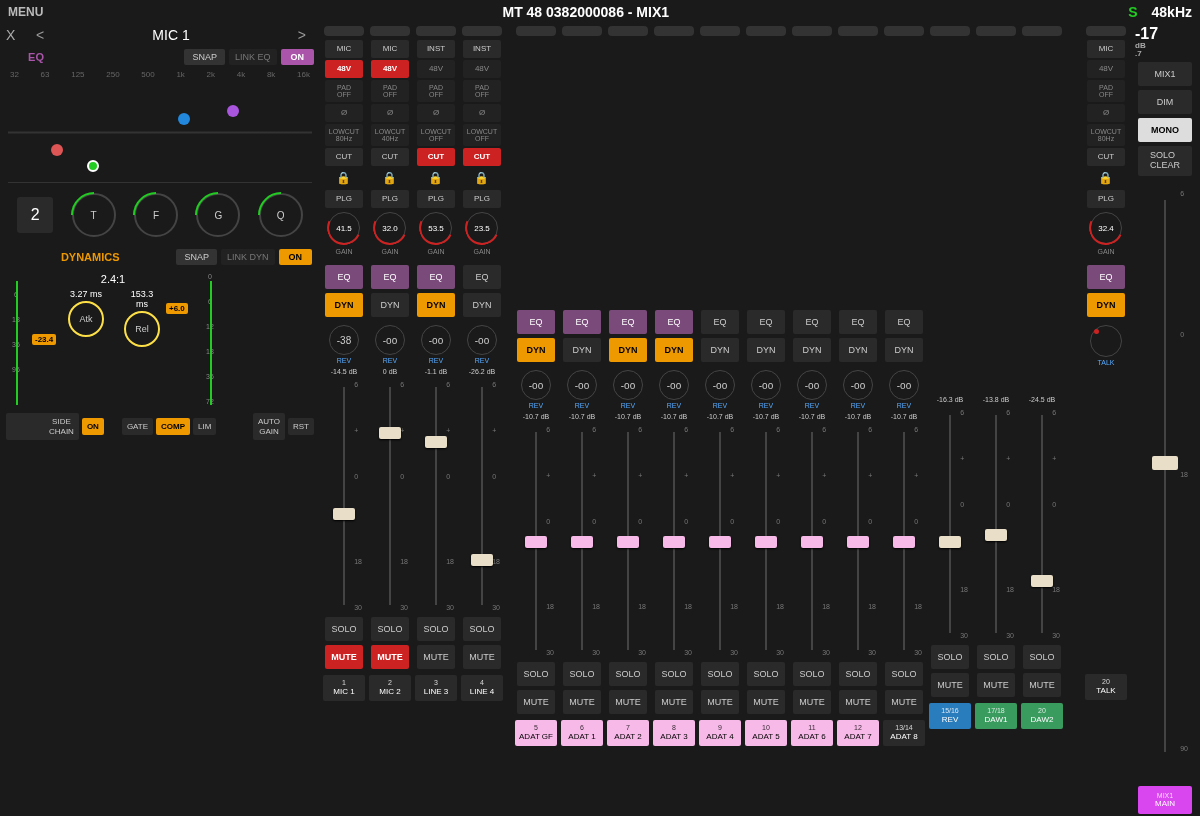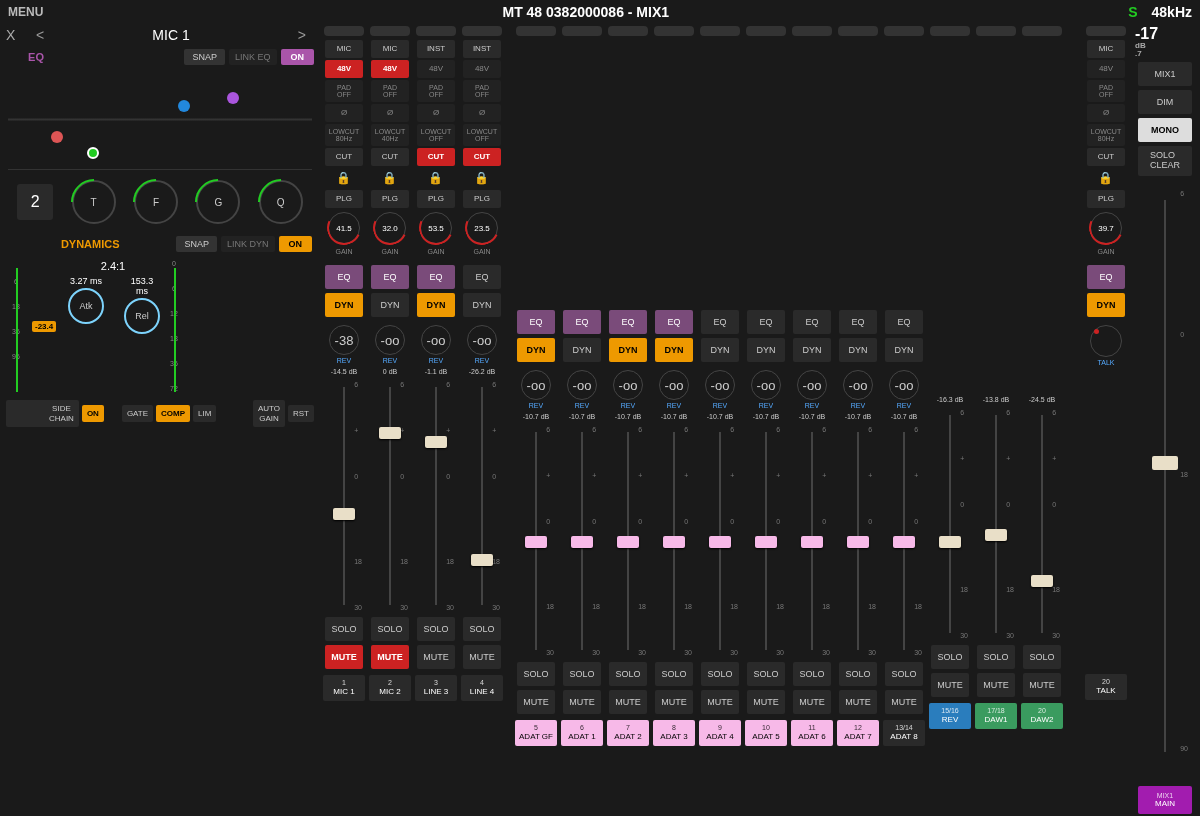--- a/index.html
+++ b/index.html
@@ -32,21 +32,21 @@
 .dyn-lbl { color: #e90; font-size: 11px; font-weight: bold; flex: 1; text-align: center; }
 .on-or { background: #e90; color: #000; padding: 3px 10px; font-size: 9px; border-radius: 2px; font-weight: bold; cursor: pointer; }
 .dyn-body { display: flex; padding: 4px 8px; gap: 8px; }
 .meter-col { width: 16px; display: flex; flex-direction: column; font-size: 7px; color: #888; gap: 18px; align-items: center; position: relative; }
 .meter-col::before { content:''; position:absolute; left:50%; top:8px; bottom:0; width:2px; background:#2c2; }
 .big-knob { width: 90px; text-align: center; }
 .big-knob .bk { width: 78px; height: 78px; border: 3px solid #333; border-radius: 50%; margin: 4px auto; display: flex; align-items: center; justify-content: center; font-size: 11px; color: #ccc; position: relative; cursor: pointer; box-shadow: inset 0 0 0 4px #1a1a1a, inset 0 0 0 6px #444; }
 .big-knob .bk::before { content:''; position:absolute; inset:-4px; border:3px solid transparent; border-left-color:#e90; border-top-color:#e90; border-radius:50%; transform:rotate(10deg); }
 .small-knobs { display: flex; gap: 20px; margin-top: 4px; }
 .sknob { width: 40px; text-align: center; }
-.sknob .sk { width: 36px; height: 36px; border: 2px solid #7dd3fc; border-radius: 50%; margin: 2px auto; display: flex; align-items: center; justify-content: center; font-size: 9px; color: #ccc; cursor: pointer; }
+.sknob .sk { width: 36px; height: 36px; border: 2px solid #fde047; border-radius: 50%; margin: 2px auto; display: flex; align-items: center; justify-content: center; font-size: 9px; color: #ccc; cursor: pointer; }
 .thr-val { background: #e90; color: #000; font-size: 8px; padding: 1px 3px; border-radius: 2px; font-weight: bold; }
 .gain-val { background:#e90; color:#000; font-size:8px; padding:1px 3px; border-radius:2px; font-weight:bold; }
 .dyn-btns { display: flex; gap: 3px; padding: 4px 6px; align-items: center; }
 .dbtn { background: #2a2a2a; color: #ccc; padding: 4px 5px; font-size: 8px; border-radius: 2px; cursor: pointer; text-align: center; line-height: 1.2; }
 .dbtn.on { background: #e90; color: #000; font-weight: bold; }
 .dbtn.comp { background: #e90; color: #000; font-weight: bold; }
 
 .mixer { flex: 1; display: flex; gap: 2px; padding: 2px; overflow: hidden; }
 .strip { width: 44px; display: flex; flex-direction: column; align-items: center; gap: 2px; }
 .gap-col { width: 6px; }
@@ -56,21 +56,21 @@
 .sbtn.dark { background: #222; color: #888; }
 .sbtn.tall { height: 22px; flex-direction: column; font-size: 7px; }
 .lock { width: 38px; height: 20px; display: flex; align-items: center; justify-content: center; color: #777; font-size: 12px; }
 .gain-knob { width: 32px; height: 32px; border: 1px solid #444; border-radius: 50%; display: flex; align-items: center; justify-content: center; font-size: 8px; color: #fff; position: relative; cursor: pointer; margin: 2px 0; }
 .gain-knob::before { content:''; position:absolute; inset:-2px; border:2px solid transparent; border-left-color:#c22; border-bottom-color:#c22; border-radius:50%; transform: rotate(-20deg); }
 .gain-lbl { font-size: 7px; color: #888; }
 .eq-b { width: 38px; height: 24px; background: #2a2a2a; color: #ccc; font-size: 9px; display: flex; align-items: center; justify-content: center; border-radius: 2px; cursor: pointer; margin-top: 8px; }
 .eq-b.on { background: #7a4b7a; color: #fff; }
 .dyn-b { width: 38px; height: 24px; background: #2a2a2a; color: #ccc; font-size: 9px; display: flex; align-items: center; justify-content: center; border-radius: 2px; cursor: pointer; margin-top: 2px; }
 .dyn-b.on { background: #e90; color: #000; font-weight: bold; }
-.rev-knob { width: 30px; height: 30px; border: 1px solid #444; border-radius: 50%; display: flex; align-items: center; justify-content: center; font-size: 13px; color: #ccc; margin-top: 6px; cursor: pointer; }
+.rev-knob { width: 30px; height: 30px; border: 1px solid #444; border-radius: 50%; display: flex; align-items: center; justify-content: center; font-size: 10px; color: #ccc; margin-top: 6px; cursor: pointer; }
 .rev-lbl { font-size: 7px; color: #5af; }
 .level { font-size: 7px; color: #ccc; margin-top: 2px; }
 .fader-area { width: 40px; height: 230px; position: relative; margin-top: 4px; }
 .fader-track { position: absolute; left: 50%; top: 6px; bottom: 6px; width: 2px; background: #444; transform: translateX(-50%); }
 .fader-ticks { position: absolute; right: 2px; top: 0; bottom: 0; display: flex; flex-direction: column; justify-content: space-between; font-size: 7px; color: #777; }
 .fader-cap { position: absolute; left: 50%; width: 22px; height: 12px; background: #e9dfc8; border-radius: 2px; transform: translateX(-50%); cursor: pointer; box-shadow: 0 1px 2px #000; }
 .fader-cap.pink { background: #f7b9e8; }
 .solo-b { width: 38px; height: 24px; background: #2a2a2a; color: #ccc; font-size: 9px; display: flex; align-items: center; justify-content: center; border-radius: 2px; cursor: pointer; margin-top: 4px; }
 .mute-b { width: 38px; height: 24px; background: #2a2a2a; color: #ccc; font-size: 9px; display: flex; align-items: center; justify-content: center; border-radius: 2px; cursor: pointer; margin-top: 2px; }
 .mute-b.on { background: #c22; color: #fff; font-weight: bold; }
@@ -83,21 +83,21 @@
 .rpanel { width: 70px; display: flex; flex-direction: column; align-items: center; gap: 4px; padding: 2px; }
 .lvl-disp { width: 60px; color: #fff; font-size: 16px; font-weight: bold; line-height: 1; }
 .lvl-disp small { font-size: 8px; color: #aaa; display: block; }
 .rbtn { width: 54px; height: 24px; background: #2a2a2a; color: #ccc; font-size: 9px; display: flex; align-items: center; justify-content: center; border-radius: 2px; cursor: pointer; }
 .rbtn.white { background: #ddd; color: #000; font-weight: bold; }
 .rbtn.tall { height: 30px; flex-direction: column; line-height: 1.1; }
 .master-fader { width: 50px; flex: 1; position: relative; margin-top: 10px; }
 .mf-track { position: absolute; left: 50%; top: 10px; bottom: 30px; width: 2px; background: #444; transform: translateX(-50%); }
 .mf-cap { position: absolute; left: 50%; width: 26px; height: 14px; background: #e9dfc8; border-radius: 2px; transform: translateX(-50%); cursor: pointer; top: 45%; }
 .mf-ticks { position:absolute; right:2px; top:0; bottom:30px; display:flex; flex-direction:column; justify-content:space-between; font-size:7px; color:#777;}
-.main-lbl { width: 54px; height: 28px; background: #a21caf; color: #fff; font-size: 8px; display: flex; flex-direction: column; align-items: center; justify-content: center; border-radius: 2px; }
+.main-lbl { width: 54px; height: 28px; background: #d946ef; color: #fff; font-size: 8px; display: flex; flex-direction: column; align-items: center; justify-content: center; border-radius: 2px; }
 
 .spacer-top { height: 260px; }
 .spacer-talk { height: 246px; }
 .talk-knob { width:32px; height:32px; border:1px solid #444; border-radius:50%; display:flex; align-items:center; justify-content:center; margin-top:6px; cursor:pointer; position:relative;}
 .talk-knob::before{content:'';position:absolute;top:3px;left:3px;width:5px;height:5px;background:#c22;border-radius:50%;}
 </style>
 </head>
 <body>
 
 <div class="topbar">
@@ -116,20 +116,32 @@
       <div class="ch-name">MIC 1</div>
       <div class="nav-arr">&gt;</div>
     </div>
     <div class="hdrrow">
       <div class="eq-lbl">EQ</div>
       <div style="flex:1"></div>
       <div class="snap">SNAP</div>
       <div class="link-eq">LINK EQ</div>
       <div class="on-btn">ON</div>
     </div>
+    <div class="freq-axis" id="freq-axis">
+        <span>32</span>
+        <span>63</span>
+        <span>125</span>
+        <span>250</span>
+        <span>500</span>
+        <span>1k</span>
+        <span>2k</span>
+        <span>4k</span>
+        <span>8k</span>
+        <span>16k</span>
+      </div>
     <div class="eq-graph">
       <div class="eq-node" style="background:#d55;left:14%;top:62%;"></div>
       <div class="eq-node" style="background:#2c2;left:26%;top:78%;border:2px solid #fff;"></div>
       <div class="eq-node" style="background:#28d;left:56%;top:30%;"></div>
       <div class="eq-node" style="background:#a5d;left:72%;top:22%;"></div>
     </div>
     <div class="knob-row">
       <div class="band-num">2</div>
       <div class="knob">T</div>
       <div class="knob">F</div>
@@ -159,20 +171,23 @@
         <div class="small-knobs">
           <div class="sknob">
             <div style="font-size:9px;color:#fff;">3.27 ms</div>
             <div class="sk">Atk</div>
           </div>
           <div class="sknob">
             <div style="font-size:9px;color:#fff;">153.3 ms</div>
             <div class="sk">Rel</div>
           </div>
         </div>
+      </div>
+      <div style="flex:0 0 28px; display:flex; align-items:flex-start; padding-top:30px;">
+        <span class="gain-val">+6.0</span>
       </div>
       <div class="meter-col" id="dyn-scale2">
           <span>0</span>
           <span>6</span>
           <span>12</span>
           <span>18</span>
           <span>36</span>
           <span>72</span>
         </div>
     </div>
@@ -669,21 +684,21 @@
         <div class="sbtn" style="white-space: pre;">MIC</div>
         <div class="sbtn dark" style="white-space: pre;">48V</div>
         <div class="sbtn tall dark" style="white-space: pre;">PAD
 OFF</div>
         <div class="sbtn dark" style="white-space: pre;">Ø</div>
         <div class="sbtn tall dark" style="white-space: pre;">LOWCUT
 80Hz</div>
         <div class="sbtn" style="white-space: pre;">CUT</div>
         <div class="lock">🔒</div>
         <div class="sbtn" style="white-space: pre;">PLG</div>
-        <div class="gain-knob">39.7</div>
+        <div class="gain-knob">32.4</div>
         <div class="gain-lbl">GAIN</div>
         <div class="eq-b on" style="white-space: pre;">EQ</div>
         <div class="dyn-b on" style="white-space: pre;">DYN</div>
         <div class="talk-knob"></div>
         <div class="rev-lbl">TALK</div>
         <div style="height: 300px;"></div>
         <div class="ch-label">
           <span class="ch-num">20</span>
           <span>TALK</span>
         </div>

